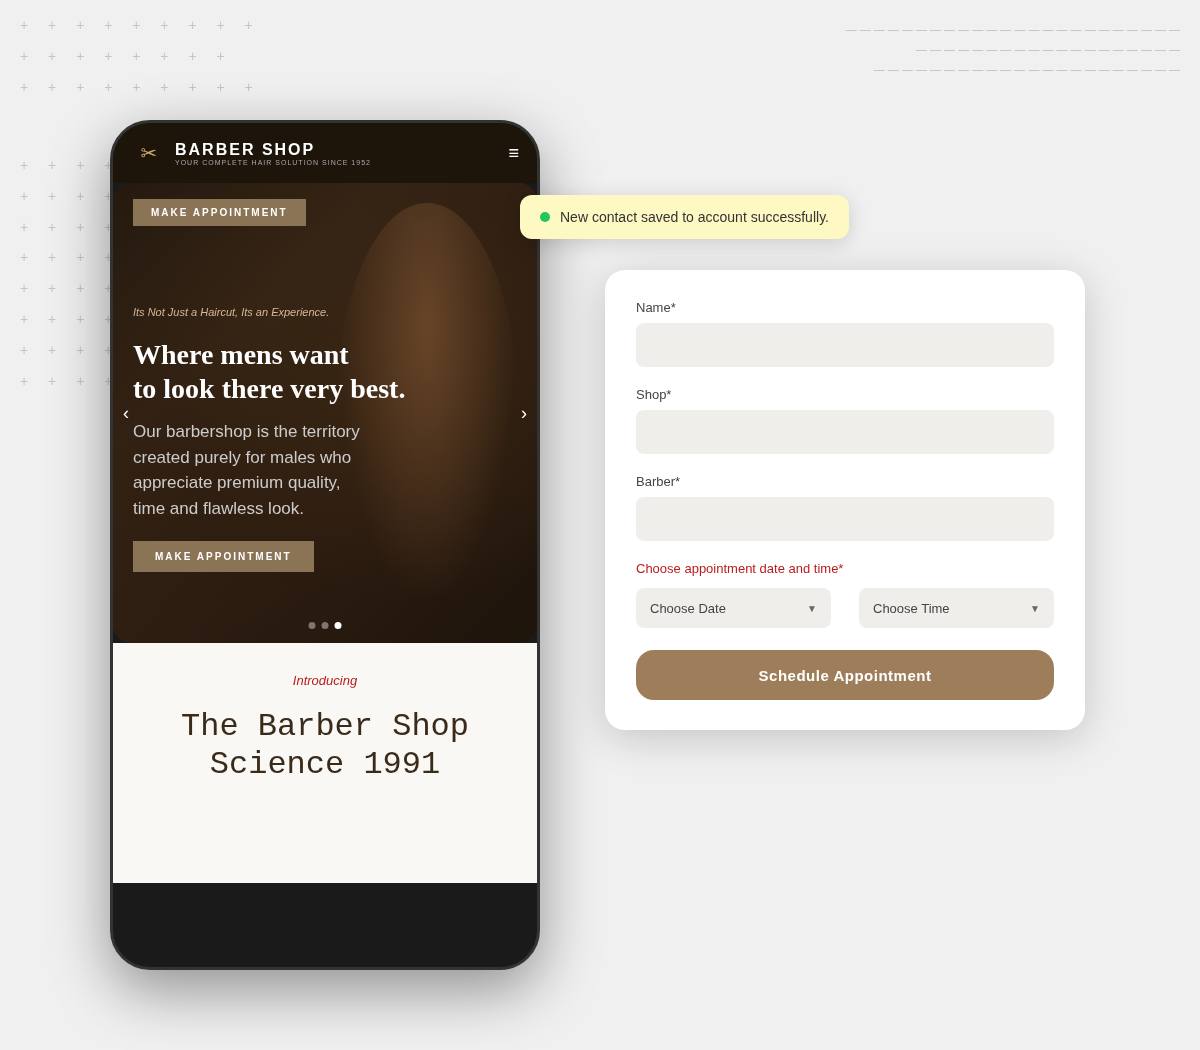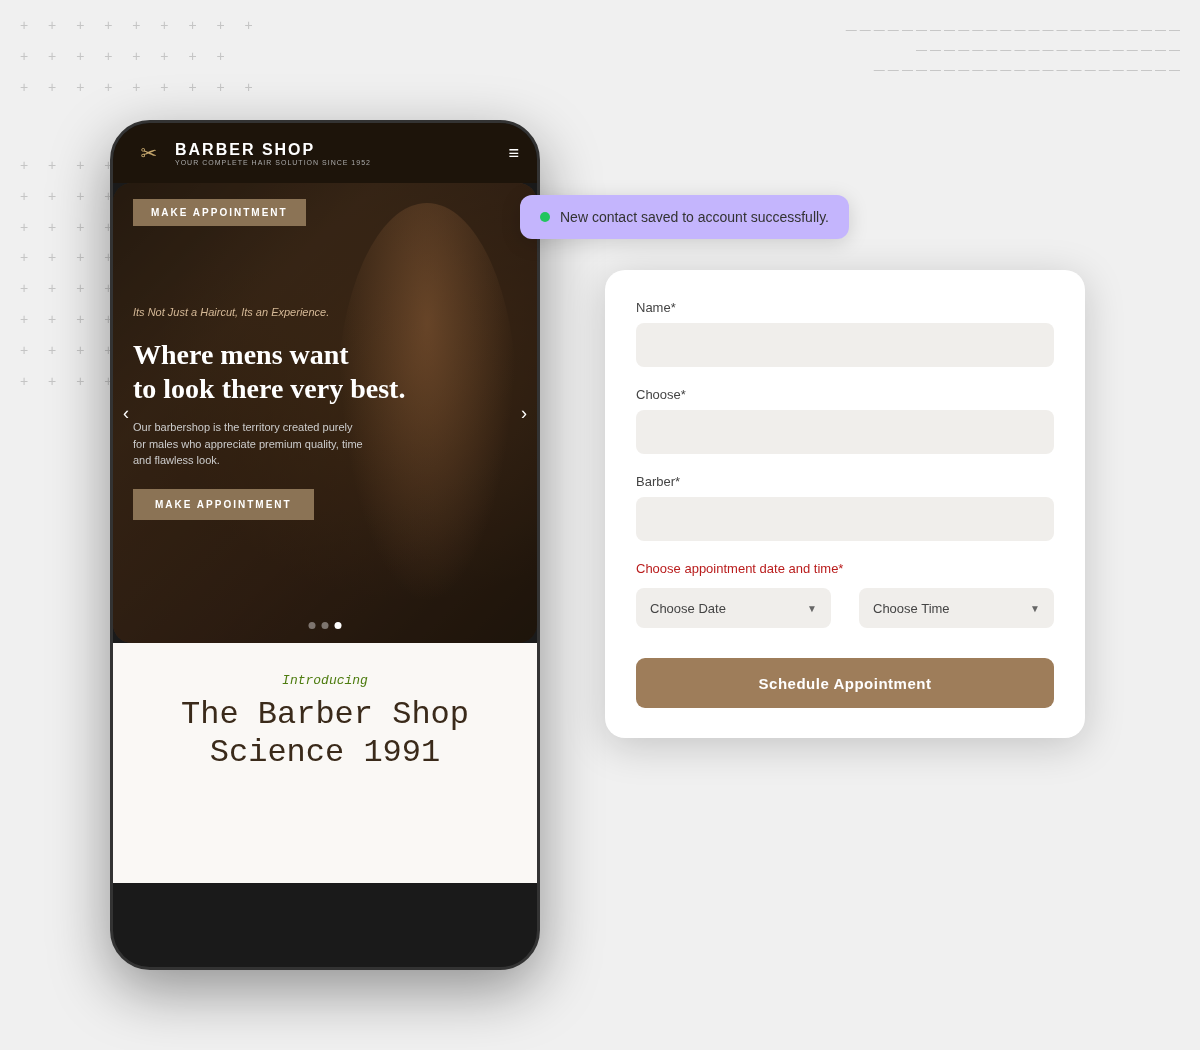--- a/index.html
+++ b/index.html
@@ -151,21 +151,21 @@
       color: #fff;
       font-size: 28px;
       font-weight: bold;
       line-height: 1.2;
       margin-bottom: 14px;
       font-family: Georgia, serif;
     }
 
     .hero-description {
       color: #ccc;
-      font-size: 11px;
+      font-size: 17px;
       line-height: 1.5;
       margin-bottom: 20px;
       max-width: 230px;
     }
 
     .make-appt-btn-bottom {
       background: #8b7355;
       color: #fff;
       border: none;
       padding: 10px 22px;
@@ -208,41 +208,40 @@
 
     
     .phone-bottom {
       background: #faf8f5;
       padding: 30px 20px;
       text-align: center;
       height: 240px;
     }
 
     .introducing-text {
-      color: #4d7c0f;
+      color: #b91c1c;
       font-size: 13px;
       font-style: italic;
-      margin-bottom: 8px;
-      font-family: Liberation Mono, monospace;
+      margin-bottom: 20px;
     }
 
     .barber-shop-name {
       color: #3a2a1a;
       font-size: 32px;
       font-family: Liberation Mono, monospace;
       font-weight: 300;
       line-height: 1.2;
     }
 
     
     .notification-toast {
       position: absolute;
       top: 195px;
       left: 520px;
-      background: #c4b5fd;
+      background: #fef9c3;
       border-radius: 12px;
       padding: 14px 20px;
       display: flex;
       align-items: center;
       gap: 10px;
       box-shadow: 0 4px 20px rgba(0,0,0,0.15);
       z-index: 10;
       white-space: nowrap;
     }
 
@@ -300,21 +299,21 @@
       display: block;
       font-size: 13px;
       color: #b91c1c;
       margin-bottom: 12px;
       font-weight: 500;
     }
 
     .datetime-row {
       display: flex;
       gap: 28px;
-      margin-bottom: 30px;
+      margin-bottom: 22px;
     }
 
     .dropdown-btn {
       flex: 1;
       height: 40px;
       background: #f0eeeb;
       border: none;
       border-radius: 8px;
       font-size: 13px;
       color: #444;
@@ -331,21 +330,21 @@
       color: #666;
       margin-left: 6px;
     }
 
     .schedule-btn {
       width: 100%;
       height: 50px;
       background: #9e7d5a;
       color: #fff;
       border: none;
-      border-radius: 9px;
+      border-radius: 18px;
       font-size: 15px;
       font-weight: 600;
       cursor: pointer;
       letter-spacing: 0.5px;
     }
 
     
     .cross-pattern {
       position: absolute;
       color: #c5c5c5;
@@ -450,21 +449,21 @@
 
 <div class="form-panel">
   
   <div class="form-field-group">
     <label class="form-label">Name*</label>
     <input type="text" class="form-input" style="">
   </div>
 
   
   <div class="form-field-group">
-    <label class="form-label">Choose*</label>
+    <label class="form-label">Shop*</label>
     <input type="email" class="form-input" style="">
   </div>
 
   
   <div class="form-field-group">
     <label class="form-label">Barber*</label>
     <input type="tel" class="form-input" style="">
   </div>
 
   

